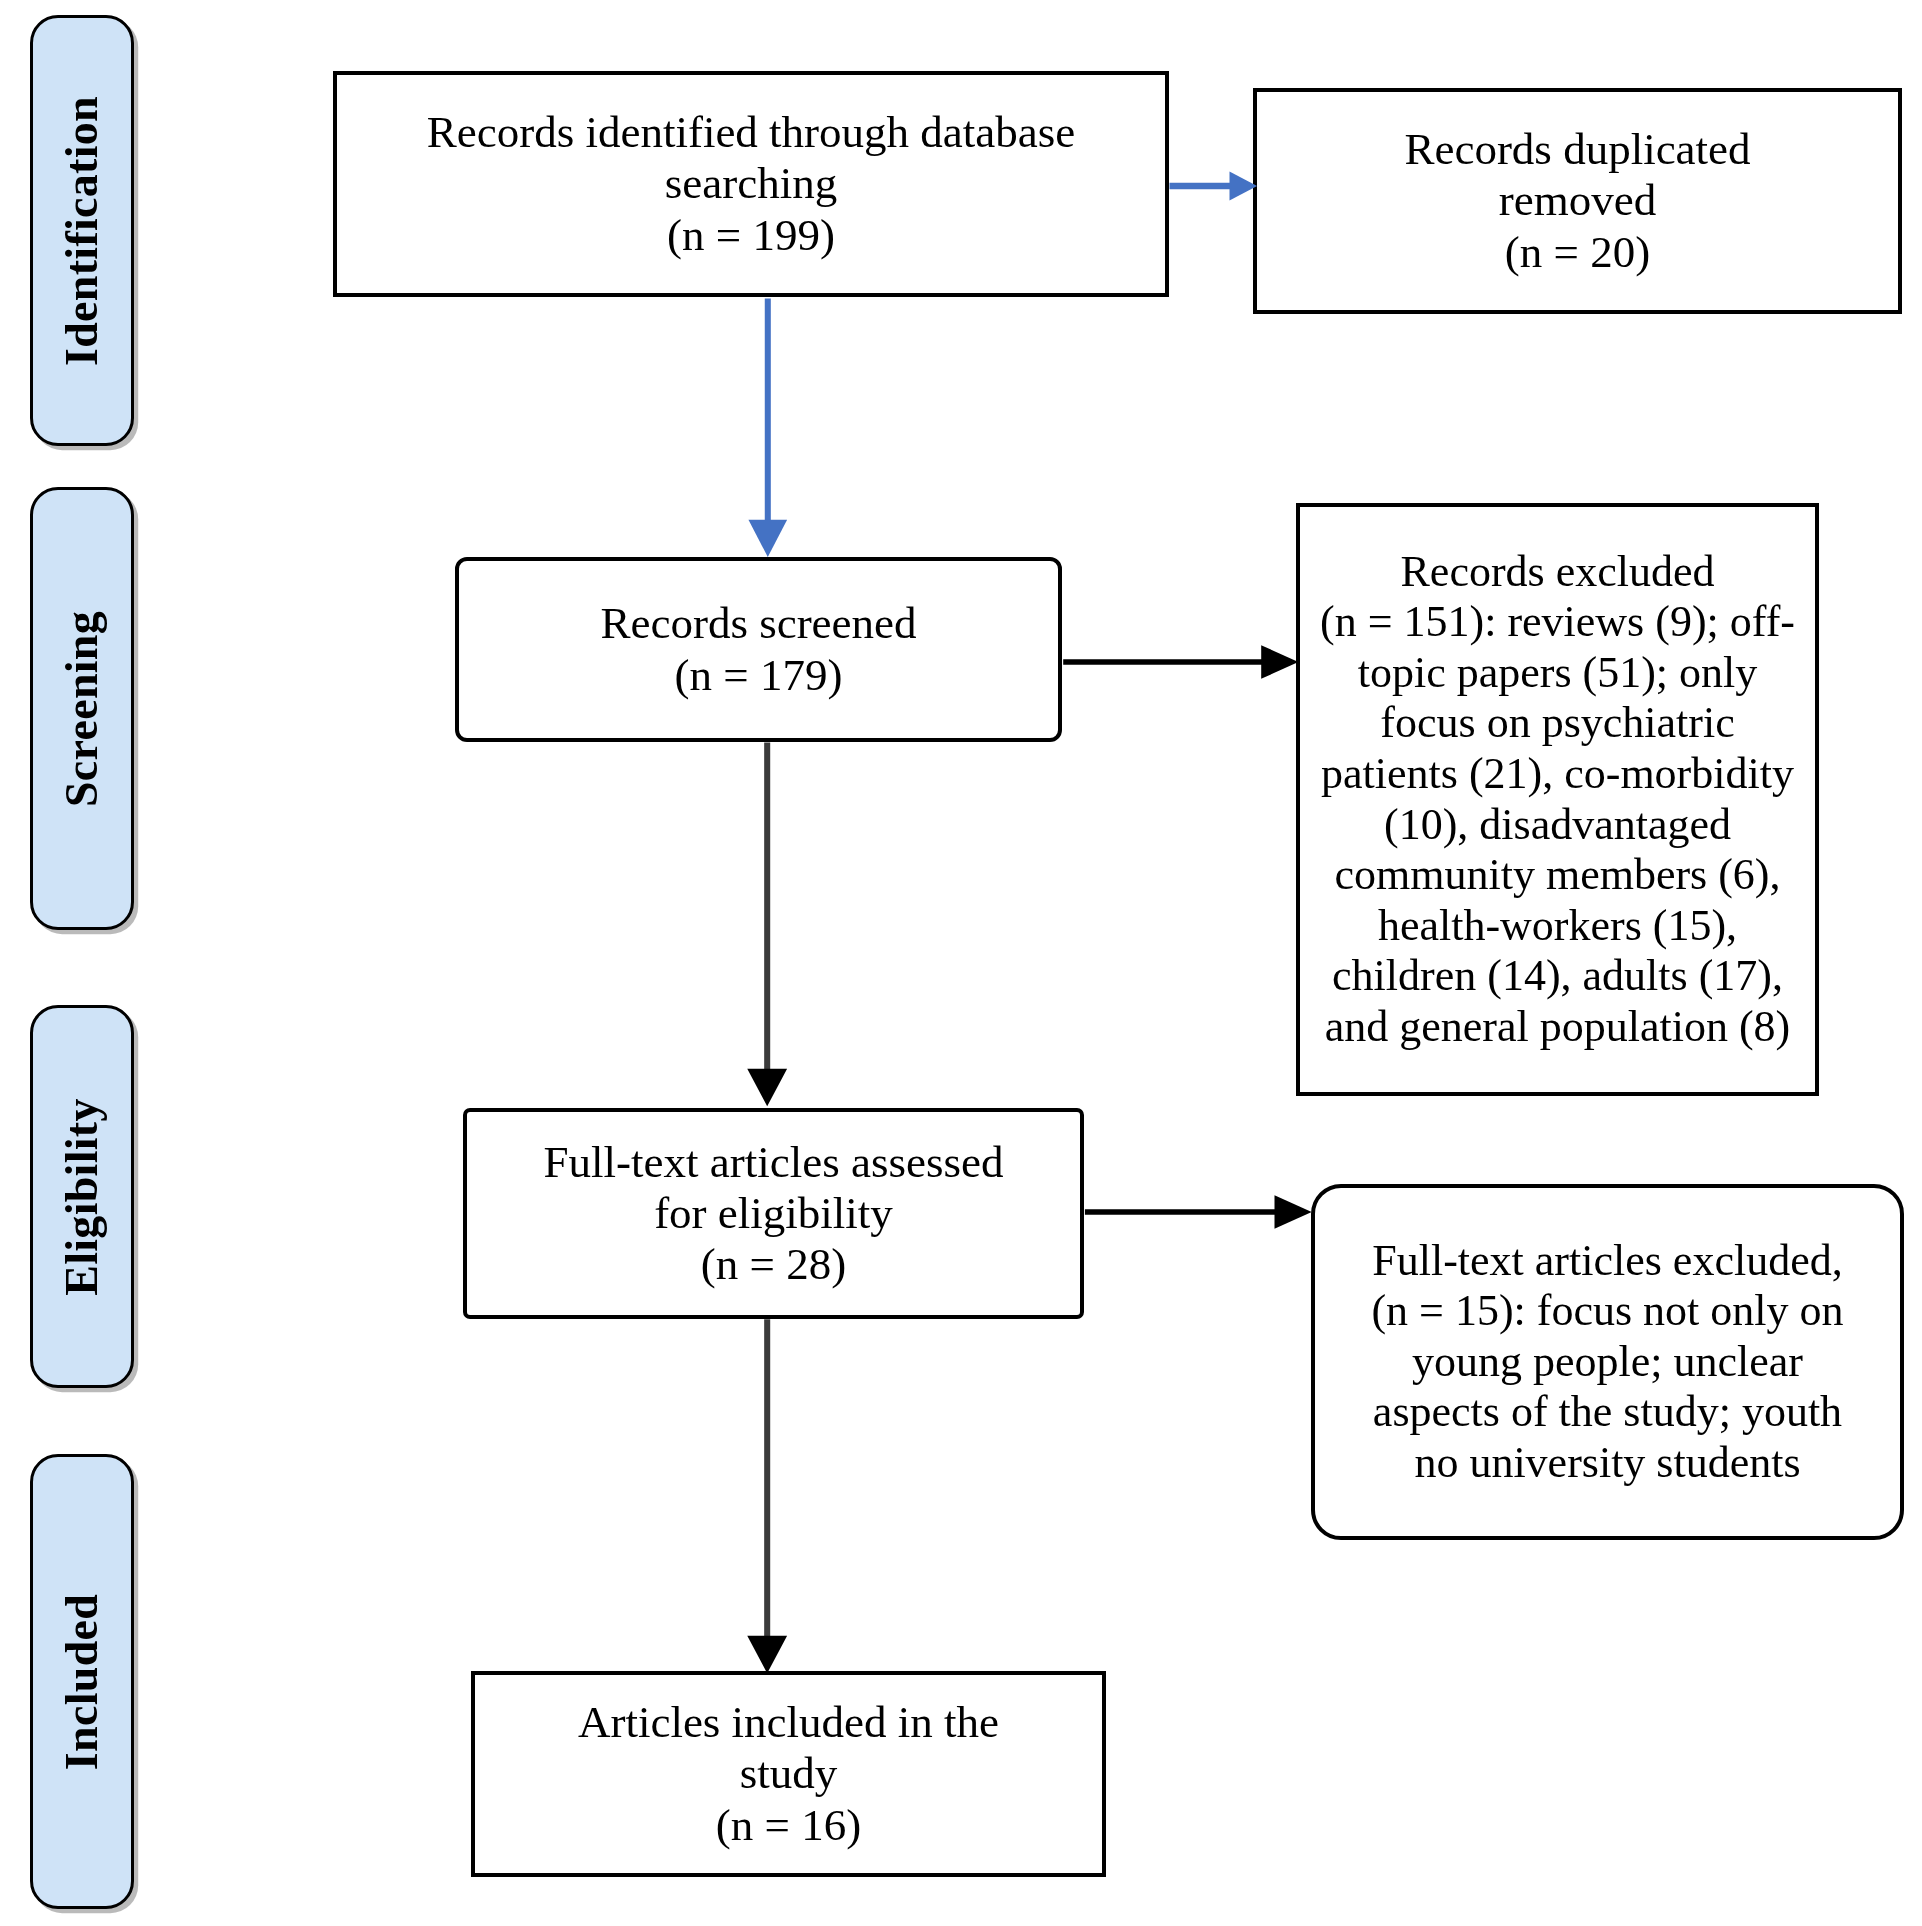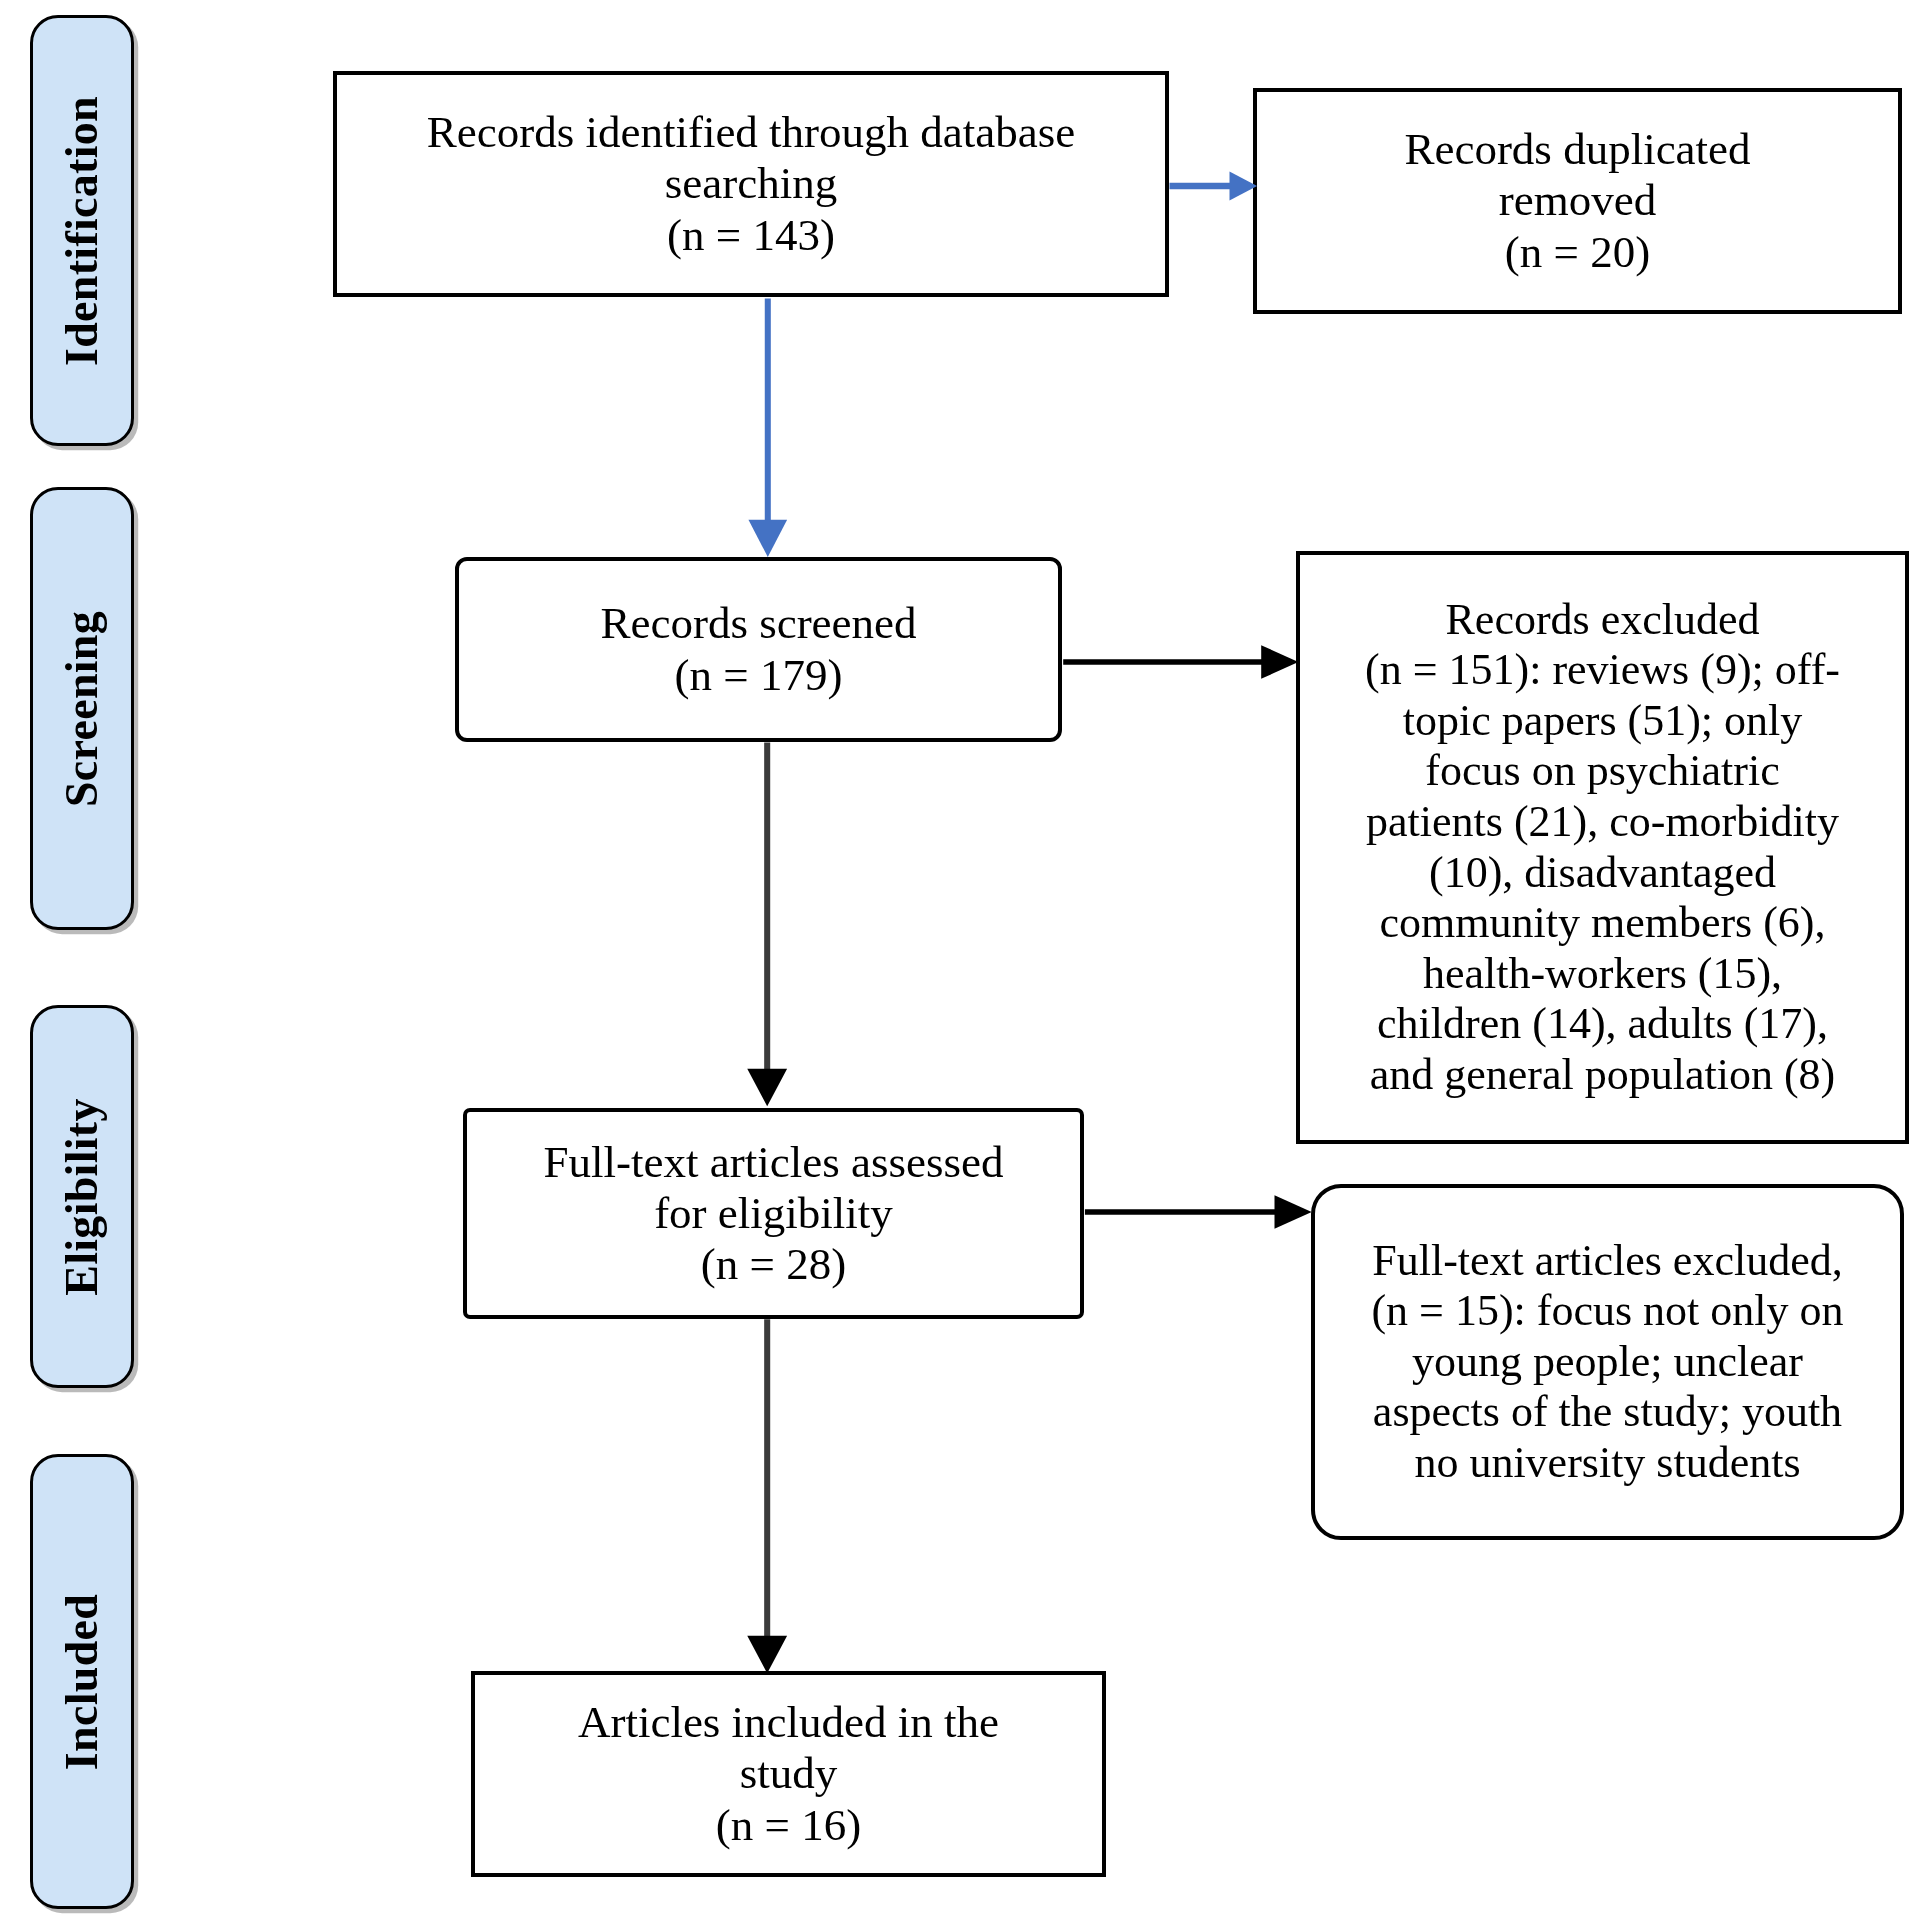--- a/index.html
+++ b/index.html
@@ -90,35 +90,35 @@
     <span class="phase-label">Eligibility</span>
   </div>
 
   <div class="phase-pill" style="left:30px; top:1454px; width:104px; height:455px;">
     <span class="phase-label">Included</span>
   </div>
 
   <div class="flow-box" style="left:333px; top:71px; width:836px; height:226px;">
     <span class="box-text">Records identified through database
 searching
-(n = 143)</span>
+(n = 199)</span>
   </div>
 
   <div class="flow-box" style="left:1253px; top:88px; width:649px; height:226px;">
     <span class="box-text">Records duplicated
 removed
 (n = 20)</span>
   </div>
 
   <div class="flow-box" style="left:455px; top:557px; width:607px; height:185px;border-radius:12px;">
     <span class="box-text">Records screened
 (n = 179)</span>
   </div>
 
-  <div class="flow-box dense" style="left:1296px; top:503px; width:613px; height:593px;margin-top:48px;">
+  <div class="flow-box dense" style="left:1296px; top:503px; width:523px; height:593px;">
     <span class="box-text">Records excluded
 (n = 151): reviews (9); off-
 topic papers (51); only
 focus on psychiatric
 patients (21), co-morbidity
 (10), disadvantaged
 community members (6),
 health-workers (15),
 children (14), adults (17),
 and general population (8)</span>

